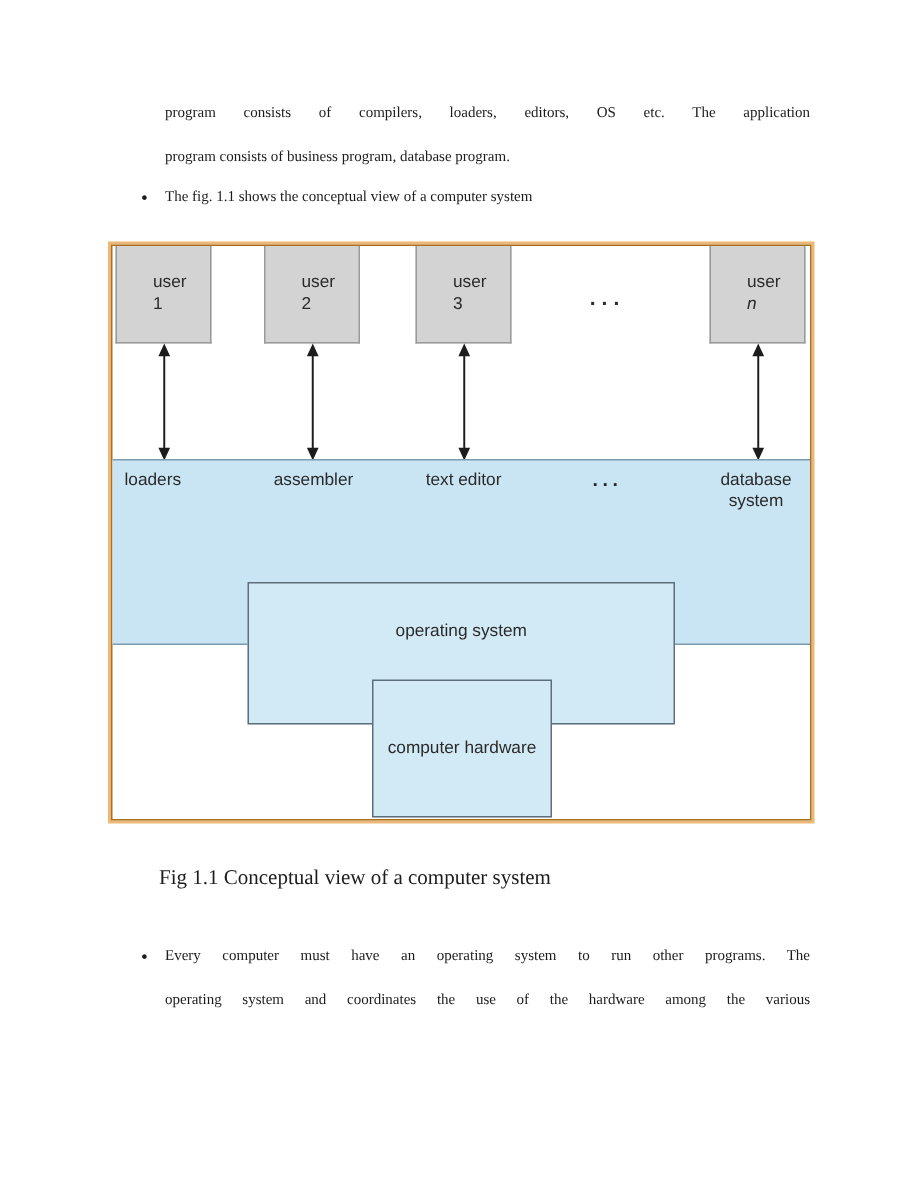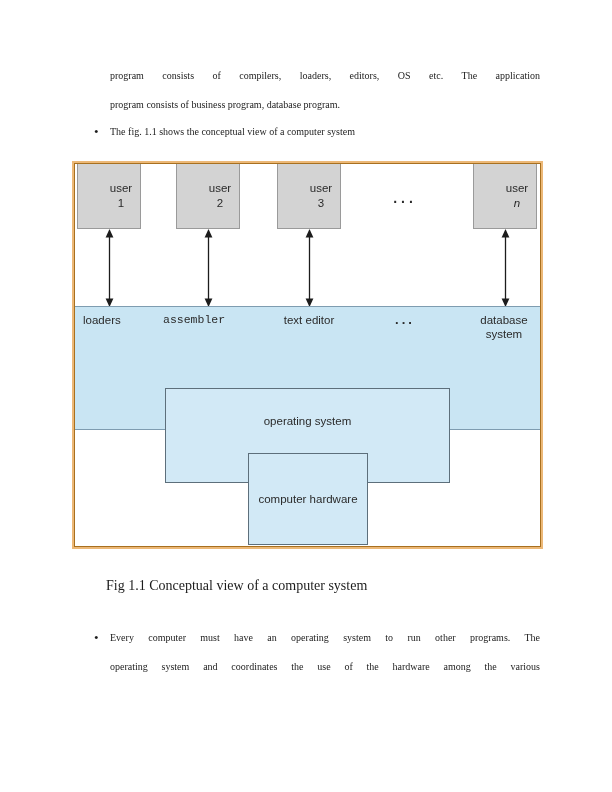--- a/index.html
+++ b/index.html
@@ -27,21 +27,21 @@
     background:#fff;
     border:1px solid var(--frame-inner,#a8701f);
     box-shadow:0 0 0 2px var(--frame-outer,#ecb877);
     font-family:"Liberation Sans", sans-serif; font-size:11.5px; color:#2a2a2a;
   }
   .user-box {
     position:absolute; top:0; width:64px; height:65px;
     background:var(--user-box-fill,#d3d3d3);
     border:1px solid var(--user-box-border,#9a9a9a); border-top:none;
     box-sizing:border-box;
-    display:flex; flex-direction:column; align-items:center; justify-content:center;
+    display:flex; flex-direction:column; align-items:flex-start; justify-content:center;
     line-height:15px;
     padding-left:24px;
   }
   .user-box.u1 { left:2px; }
   .user-box.u2 { left:101px; }
   .user-box.u3 { left:202px; }
   .user-box.un { left:398px; }
   .user-box .num.italic { font-style:italic; }
   .users-ellipsis {
     position:absolute; left:308px; top:26px; width:44px; text-align:center;
@@ -53,21 +53,21 @@
 
   .programs-region {
     position:absolute; left:0; top:142px; width:465px; height:124px;
     background:var(--region-fill,#c9e5f3);
     border-top:1px solid var(--region-border,#7e9cb0);
     border-bottom:1px solid var(--region-border,#7e9cb0);
     box-sizing:border-box;
   }
   .prog-label { position:absolute; top:6px; line-height:14px; }
   .prog-compiler  { left:8px; }
-  .prog-assembler { left:88px;  width:92px; text-align:left;font-family:Liberation Mono, monospace; }
+  .prog-assembler { left:88px;  width:92px; text-align:center; }
   .prog-editor    { left:188px; width:92px; text-align:center; }
   .prog-dots      { left:308px; width:44px; text-align:center; font-weight:bold; letter-spacing:3px; font-size:13px; }
   .prog-db        { left:392px; width:74px; text-align:center; }
   .region-title { position:absolute; top:40px; left:0; width:100%; text-align:center; }
 
   .os-box {
     position:absolute; left:90px; top:224px; width:285px; height:95px;
     background:var(--inner-box-fill,#d2e9f6);
     border:1px solid var(--inner-box-border,#5d6f7b);
     box-sizing:border-box; text-align:center; padding-top:26px;

